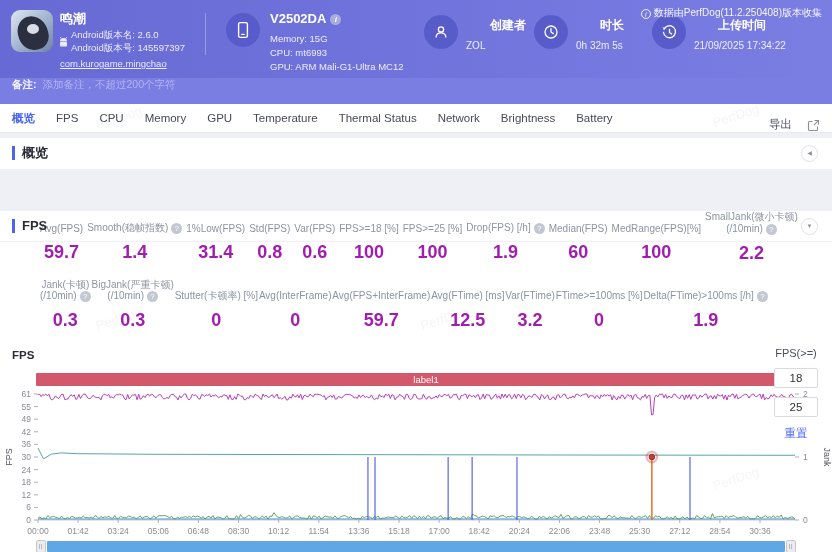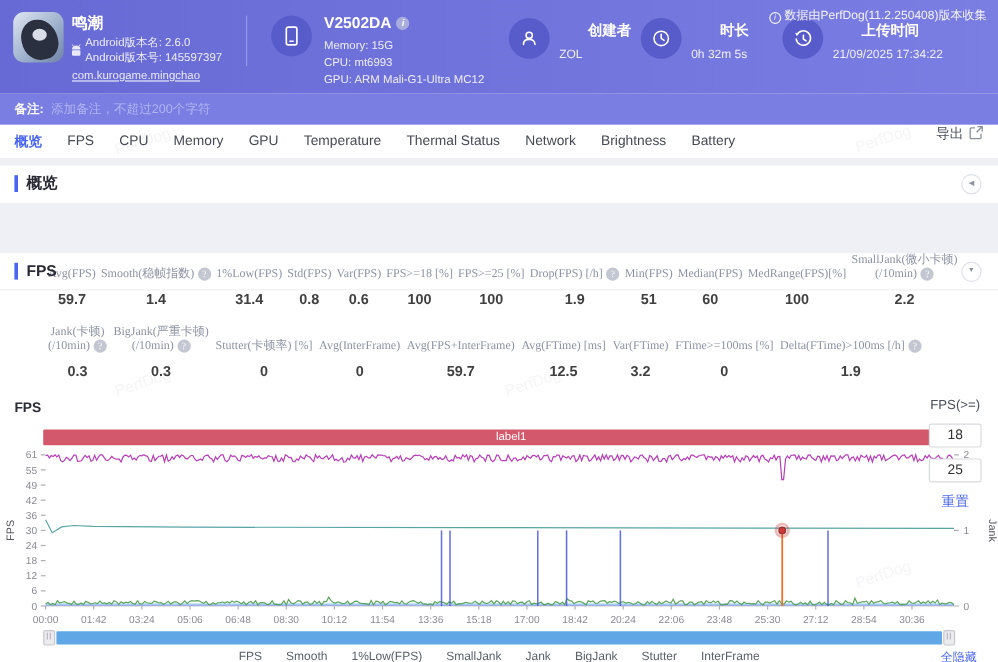--- a/index.html
+++ b/index.html
@@ -35,55 +35,55 @@
   .dev-line { position:absolute; left:270px; color:rgba(255,255,255,.88); font-size:9.5px; }
 
   .meta-label { position:absolute; color:#fff; font-size:12px; font-weight:bold; top:17px;margin-left:24px; }
   .meta-value { position:absolute; color:rgba(255,255,255,.88); font-size:10px; top:40px; }
 
   .source-note { position:absolute; right:10px; top:6px; color:rgba(255,255,255,.92); font-size:10px; }
   .note-i { display:inline-block; width:10px; height:10px; border:1px solid rgba(255,255,255,.9); border-radius:50%;
     font-size:7px; line-height:10px; text-align:center; font-style:italic; margin-right:3px; vertical-align:-1px; }
 
   
-  .note-row { height:26px; background:#7a7de2; display:flex; align-items:center; padding-left:12px; }
+  .note-row { height:26px; background:#7a7de2; display:flex; align-items:flex-start; padding-left:12px; }
   .note-label { color:rgba(255,255,255,.95); font-size:10.5px; font-weight:bold; margin-right:6px; }
   .note-input { background:transparent; border:none; outline:none; color:#fff; font-size:10.5px; width:400px;
     font-family:inherit; }
   .note-input::placeholder { color:#b2b5f2; }
 
   
   .tabbar { position:relative; height:29px; background:#fff; border-bottom:1px solid #e8e9ef;
     display:flex; align-items:center; padding-left:12px; gap:21px; }
   .tab { border:none; background:none; font-size:11.5px; color:#474a54; cursor:pointer; font-family:inherit; padding:0; }
   .tab.active { color:#4a66f0; font-weight:bold; }
-  .export-wrap { position:absolute; right:12px; top:0; height:100%; display:flex; align-items:flex-start; gap:4px; }
+  .export-wrap { position:absolute; right:12px; top:0; height:100%; display:flex; align-items:flex-end; gap:15px; }
   .export-label { font-size:11.5px; color:#4a4f5a; }
 
   
   .card { background:#fff; position:relative; }
   .overview-card { margin-top:5px; height:31px; }
   .fps-card { margin-top:17px; height:350px; }
   .sec-title { position:absolute; left:12px; top:8px; font-size:13px; font-weight:bold; color:#2b2b36;
     padding-left:7px; border-left:3px solid #4a66f0; line-height:14px; }
   .collapse-btn { position:absolute; right:14px; top:7px; width:17px; height:17px; border-radius:50%;
     border:1px solid #e0e2e8; background:#fff; color:#8c92a0; font-size:6px; line-height:15px;
     text-align:center; cursor:pointer; padding:0; }
   .fps-divider { position:absolute; top:30px; left:0; right:0; height:1px; background:#f0f1f5; }
 
   
   .stats-row { display:flex; justify-content:space-between; padding:0 34px 0 40px; }
   .stats-row1 { margin-top:42px; }
   .stats-row2 { margin-top:15px; padding-right:64px; }
   .stat { text-align:center; }
   .stat-label { min-height:23px; display:flex; flex-direction:column; justify-content:flex-end; }
-  .stat-line { font-size:10px; color:#8d93a3; line-height:11.5px; white-space:nowrap;font-family:Liberation Serif, serif; }
+  .stat-line { font-size:10px; color:#8d93a3; line-height:11.5px; white-space:nowrap; }
   .help { display:inline-block; width:11px; height:11px; border-radius:50%; background:#c3c7d2; color:#fff;
     font-size:8px; line-height:11px; text-align:center; margin-left:3px; cursor:pointer; }
-  .stat-value { font-size:12px; font-weight:bold; color:#404040; margin-top:8px; }
+  .stat-value { font-size:18px; font-weight:bold; color:#a21caf; margin-top:8px; }
 
   
   .chart-header { position:relative; margin-top:16px; height:22px; }
   .chart-title { position:absolute; left:12px; top:2px; font-size:11.5px; font-weight:bold; color:#2b2b36; }
   .threshold { position:absolute; right:14px; top:0; display:flex; align-items:center; gap:9px;flex-direction:column; }
   .threshold-label { font-size:11px; color:#4a4f5a; }
   .threshold input { width:44px; height:20px; border:1px solid #d8dade; border-radius:2px; text-align:center;
     font-size:11.5px; color:#333; font-family:inherit; }
   .reset-link { font-size:11.5px; color:#4a66f0; text-decoration:none; cursor:pointer; }
 
@@ -259,26 +259,20 @@
           <div class="stat-label">
             <div class="stat-line">FPS&gt;=25 [%]</div>
           </div>
           <div class="stat-value">100</div>
         </div>
         <div class="stat">
           <div class="stat-label">
             <div class="stat-line">Drop(FPS) [/h]<span class="help">?</span></div>
           </div>
           <div class="stat-value">1.9</div>
-        </div>
-        <div class="stat">
-          <div class="stat-label">
-            <div class="stat-line">Min(FPS)</div>
-          </div>
-          <div class="stat-value">51</div>
         </div>
         <div class="stat">
           <div class="stat-label">
             <div class="stat-line">Median(FPS)</div>
           </div>
           <div class="stat-value">60</div>
         </div>
         <div class="stat">
           <div class="stat-label">
             <div class="stat-line">MedRange(FPS)[%]</div>

